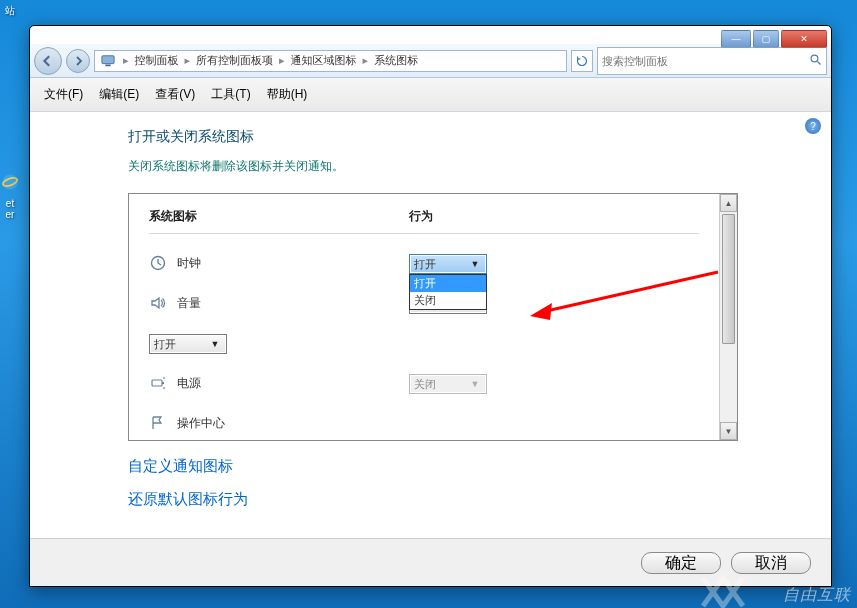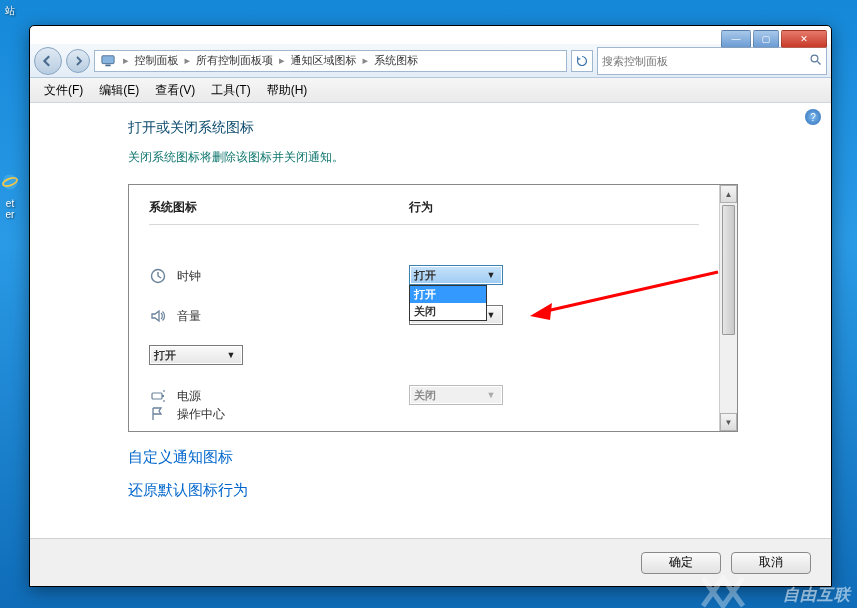--- a/index.html
+++ b/index.html
@@ -25,67 +25,67 @@
   .breadcrumb { flex: 1; height: 22px; background: #fff; border: 1px solid #a0b8cf; display: flex; align-items: center; font-size: 11px; color: #333; padding: 0 2px; }
   .breadcrumb .bc-icon { width: 18px; height: 18px; display:flex; align-items:center; justify-content:center; color:#5a7a9a; margin: 0 2px; }
   .breadcrumb .sep { color: #888; margin: 0 4px; }
   .breadcrumb .crumb { padding: 0 2px; cursor: pointer; }
   .refresh-btn { width: 22px; height: 22px; border:1px solid #a0b8cf; background:#fff; display:flex; align-items:center; justify-content:center; color:#5a7a9a; font-size:11px; }
   .searchbox { width: 230px; height: 28px; border: 1px solid #a0b8cf; background: #fff; display: flex; align-items: center; padding: 0 4px; }
   .searchbox input { flex:1; border:none; outline:none; font-size:11px; color:#888; background:transparent; }
   .searchbox .sicon { color:#5a7a9a; font-size:11px; }
   
   
-  .menubar { height: 25px; background: linear-gradient(#f6f6f6,#eaeaea); border-bottom:1px solid #cfd6dd; display:flex; align-items:center; padding:0 6px; font-size:12px; }
+  .menubar { height: 34px; background: linear-gradient(#f6f6f6,#eaeaea); border-bottom:1px solid #cfd6dd; display:flex; align-items:center; padding:0 6px; font-size:12px; }
   .menubar .mi { padding: 0 8px; cursor: pointer; }
   
   
   .content { flex:1; position:relative; background:#fff; padding: 16px 28px 10px 28px; display:flex; flex-direction:column; overflow:hidden; }
   .helpicon { position:absolute; top:6px; right:10px; width:16px; height:16px; border-radius:50%; background: radial-gradient(#7fb9ee,#2a6db8); color:#fff; font-size:10px; display:flex; align-items:center; justify-content:center; }
   .page-title { color:#0c4a6e; font-size:14px; margin-left:70px; margin-bottom:12px; }
   .page-desc { font-size:12px; color:#0f766e; margin-left:70px; margin-bottom:18px; }
   
   .tablewrap { margin-left:70px; width: 610px; height: 248px; border:1px solid #888; position:relative; display:flex; }
   .tablebody { flex:1; padding: 14px 20px 0 20px; overflow:hidden; }
   .thead { display:flex; font-size:12px; font-weight:bold; color:#222; border-bottom:1px solid #d8d8d8; padding-bottom:8px; margin-bottom:20px; }
   .th-icon { width: 260px; }
   .th-action { flex:1; }
   
-  .row { display:flex; align-items:flex-end; font-size:12px; color:#333; height: 40px; }
+  .row { display:flex; align-items:flex-start; font-size:12px; color:#333; height: 40px; }
   .row .cell-icon { width:260px; display:flex; align-items:center; gap:10px; }
   .row .iconslot { width:18px; height:18px; color:#6a829a; display:flex; align-items:center; justify-content:center; }
   .row .cell-action { flex:1; }
   
-  .combo { width: 94px; height: 20px; border:1px solid #7a7a7a; background: linear-gradient(#fafafa,#e6e6e6); font-size:11px; display:flex; align-items:center; padding:0 4px; position:relative; cursor:pointer; box-shadow: inset 0 0 0 1px #fff; font-weight: bold; }
+  .combo { width: 78px; height: 20px; border:1px solid #7a7a7a; background: linear-gradient(#fafafa,#e6e6e6); font-size:11px; display:flex; align-items:center; padding:0 4px; position:relative; cursor:pointer; box-shadow: inset 0 0 0 1px #fff; }
   .combo .ctext { flex:1; }
   .combo .carrow { width:14px; text-align:center; color:#222; font-size:9px; }
   .combo.active { background: linear-gradient(#c7e3fb,#9ecbf2); border-color:#3c7fb1; }
   .combo.disabled { background:#f0f0f0; color:#888; border-color:#bbb; }
   .combo.disabled .carrow { color:#aaa; }
   
   .dropdown { position:absolute; top:19px; left:-1px; width: 78px; border:1px solid #333; background:#fff; z-index:10; }
   .dropdown .opt { padding:1px 4px; font-size:11px; cursor:pointer; }
   .dropdown .opt.sel { background:#3399ff; color:#fff; }
   
   .scrollbar { width:18px; background:#f0f0f0; border-left:1px solid #ccc; position:relative; }
   .scrollbar .sbtn { height:18px; background:linear-gradient(#f4f4f4,#dcdcdc); border:1px solid #b0b0b0; display:flex; align-items:center; justify-content:center; font-size:8px; color:#555; }
   .scrollbar .sbtn.bot { position:absolute; bottom:0; left:0; right:0; }
   .scrollbar .thumb { position:absolute; left:2px; right:2px; top:20px; height:130px; background:linear-gradient(90deg,#e6e6e6,#c8c8c8); border:1px solid #9a9a9a; border-radius:1px; }
   
   .links { margin-left:70px; margin-top:16px; font-size:15px; }
   .links a { color:#0066cc; text-decoration:none; display:block; margin-bottom:14px; cursor:pointer; }
   
   .footer { height:48px; border-top:1px solid #d0d0d0; background:#f0f0f0; display:flex; align-items:center; justify-content:flex-end; padding:0 20px; gap:10px; }
-  .footer button { width:80px; height:22px; font-size:12px; background:linear-gradient(#fafafa,#e2e2e2); border:1px solid #8a8a8a; border-radius:4px; cursor:pointer; }
+  .footer button { width:80px; height:22px; font-size:16px; background:linear-gradient(#fafafa,#e2e2e2); border:1px solid #8a8a8a; border-radius:10px; cursor:pointer; }
   
   
   .arrow { position:absolute; top:244px; left:500px; width:190px; height:60px; pointer-events:none; }
   
   
-  .wm { position:absolute; right:6px; bottom:2px; font-size:16px; font-style:italic; font-weight:bold; color:rgba(255,255,255,.55); letter-spacing:1px; }
+  .wm { position:absolute; right:6px; bottom:2px; font-size:16px; font-style:italic; font-weight:normal; color:rgba(255,255,255,.55); letter-spacing:1px; }
   .wm-x { position:absolute; right:110px; bottom:0px; width:48px; height:36px; opacity:.35; }
 </style>
 </head>
 <body>
 
 <div class="desktop-icon" style="top:4px">
   <div class="lbl">站</div>
 </div>
 <div class="desktop-icon" style="top:166px">
   <div class="iconbox">

